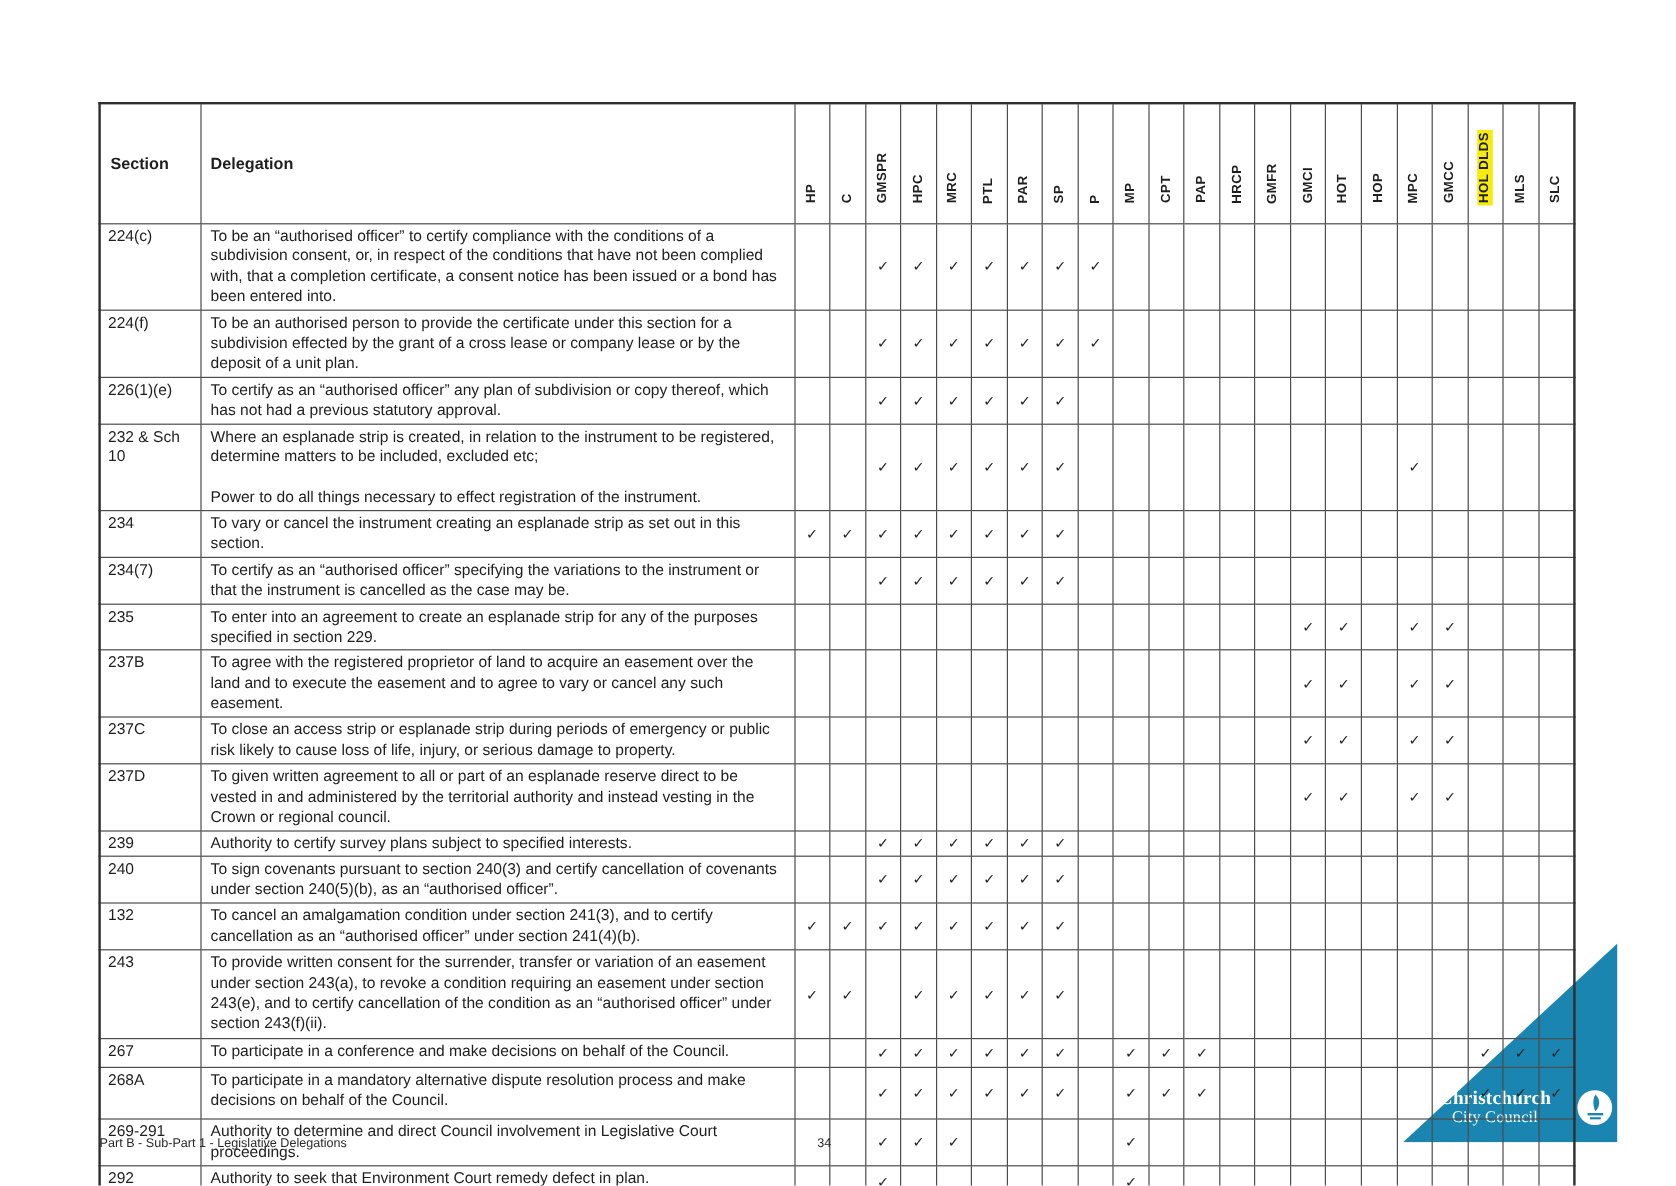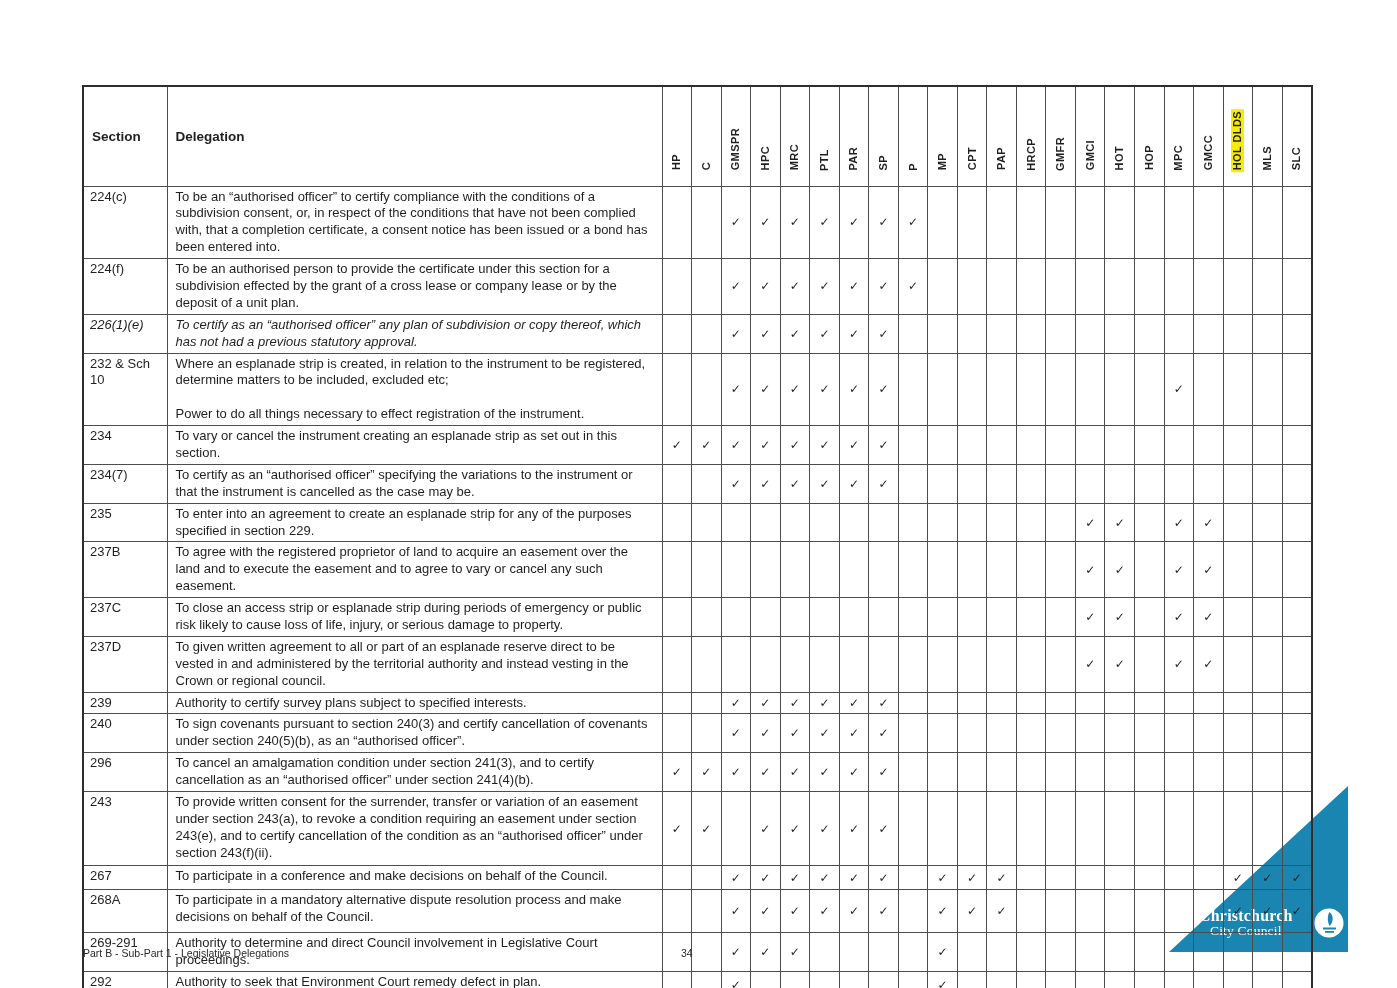--- a/index.html
+++ b/index.html
@@ -170,21 +170,21 @@
           <td class="chk"></td>
           <td class="chk"></td>
           <td class="chk"></td>
           <td class="chk"></td>
           <td class="chk"></td>
           <td class="chk"></td>
           <td class="chk"></td>
           <td class="chk"></td>
           <td class="chk"></td>
         </tr>
-        <tr style="height: 32px; font-style: italic;">
+        <tr style="height: 32px;">
           <td class="sec">226(1)(e)</td>
           <td class="del">To certify as an “authorised officer” any plan of subdivision or copy thereof, which has not had a previous statutory approval.</td>
           <td class="chk"></td>
           <td class="chk"></td>
           <td class="chk">✓</td>
           <td class="chk">✓</td>
           <td class="chk">✓</td>
           <td class="chk">✓</td>
           <td class="chk">✓</td>
           <td class="chk">✓</td>
@@ -433,21 +433,21 @@
           <td class="chk"></td>
           <td class="chk"></td>
           <td class="chk"></td>
           <td class="chk"></td>
           <td class="chk"></td>
           <td class="chk"></td>
           <td class="chk"></td>
           <td class="chk"></td>
         </tr>
         <tr style="height: 31px;">
-          <td class="sec">296</td>
+          <td class="sec">132</td>
           <td class="del">To cancel an amalgamation condition under section 241(3), and to certify cancellation as an “authorised officer” under section 241(4)(b).</td>
           <td class="chk">✓</td>
           <td class="chk">✓</td>
           <td class="chk">✓</td>
           <td class="chk">✓</td>
           <td class="chk">✓</td>
           <td class="chk">✓</td>
           <td class="chk">✓</td>
           <td class="chk">✓</td>
           <td class="chk"></td>

